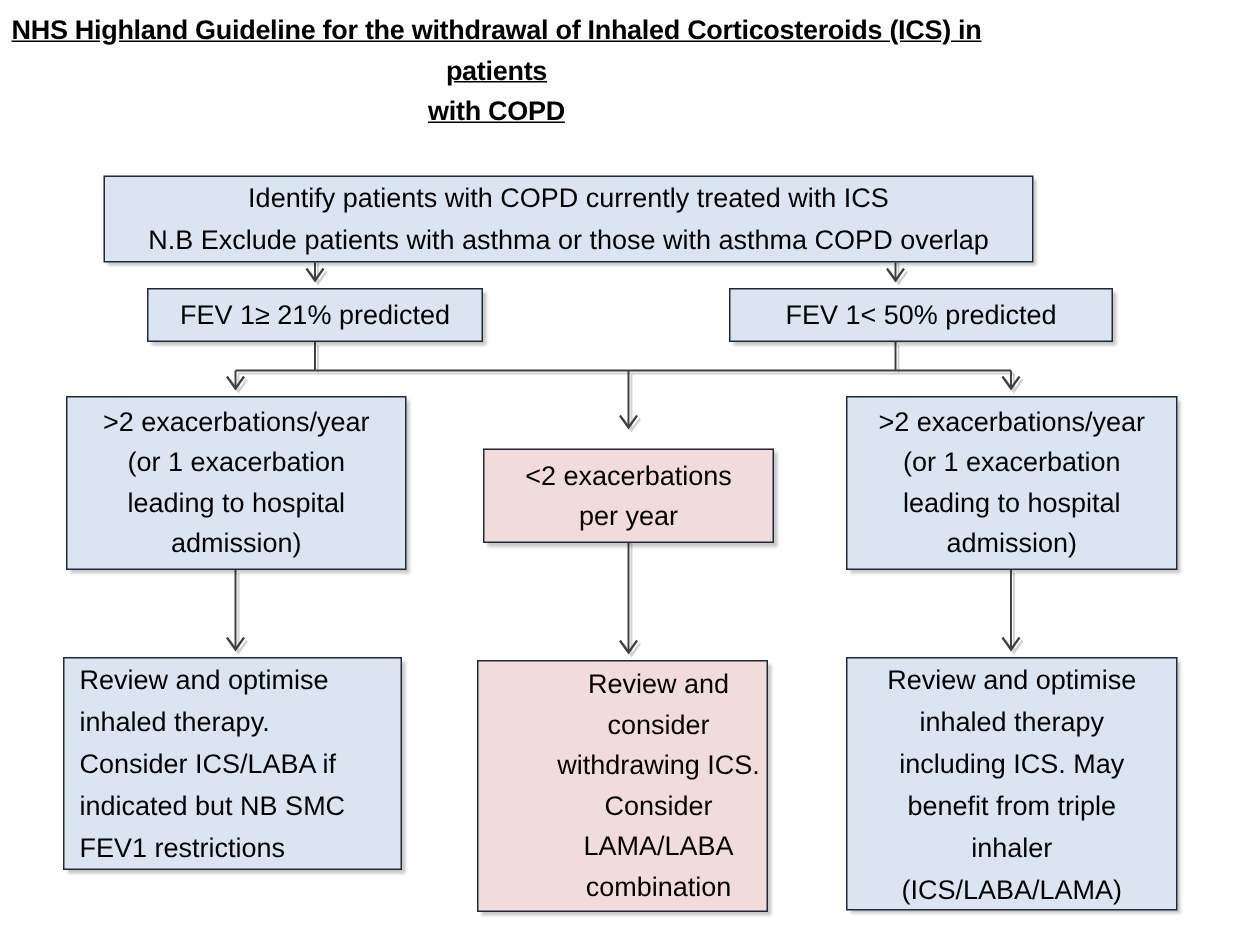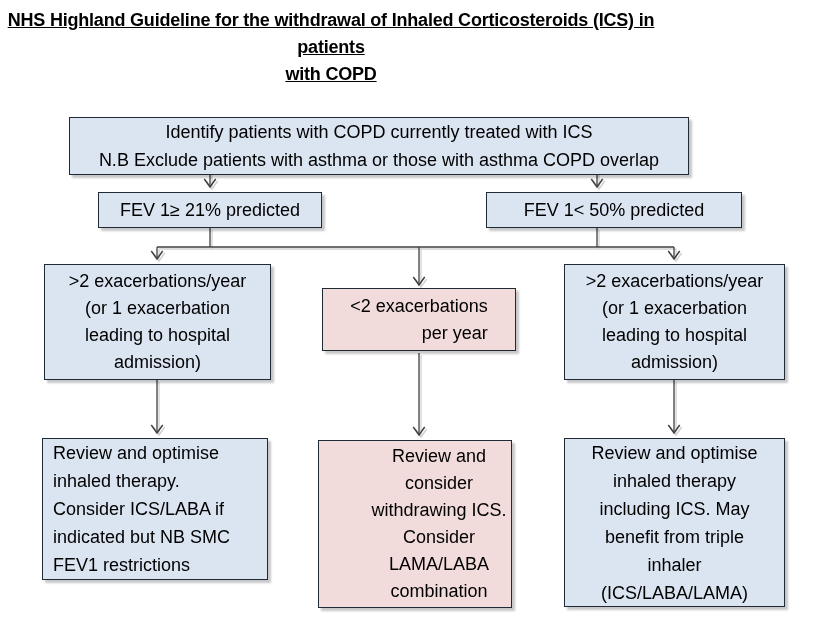--- a/index.html
+++ b/index.html
@@ -37,21 +37,21 @@
     line-height: 27px;
     box-shadow: 2.5px 2.5px 2px rgba(0,0,0,0.22);
   }
   .blue { background: var(--box-blue, #dbe5f1); }
   .pink { background: var(--box-pink, #f2dcdb); }
 
   .box-identify   { left: 69px;  top: 85px;  width: 620px; height: 58px; line-height: 28px; margin-top: 32px; }
   .box-fev-ge     { left: 98px;  top: 192px; width: 224px; height: 36px; }
   .box-fev-lt     { left: 486px; top: 192px; width: 256px; height: 36px; }
   .box-exac-left  { left: 44px;  top: 264px; width: 227px; height: 116px; }
-  .box-exac-mid   { left: 322px; top: 288px; width: 194px; height: 63px; text-align: right; }
+  .box-exac-mid   { left: 322px; top: 299px; width: 194px; height: 63px; }
   .box-exac-right { left: 564px; top: 264px; width: 221px; height: 116px; }
   .box-out-left   { left: 42px;  top: 438px; width: 226px; height: 142px;
                     justify-content: flex-start; text-align: left; padding-left: 10px; line-height: 28px; }
   .box-out-mid    { left: 318px; top: 440px; width: 194px; height: 168px; padding-left: 48px; }
   .box-out-right  { left: 564px; top: 438px; width: 221px; height: 169px; line-height: 28px; }
 
   .connector-layer {
     position: absolute;
     left: 0; top: 0;
     width: 824px; height: 627px;

